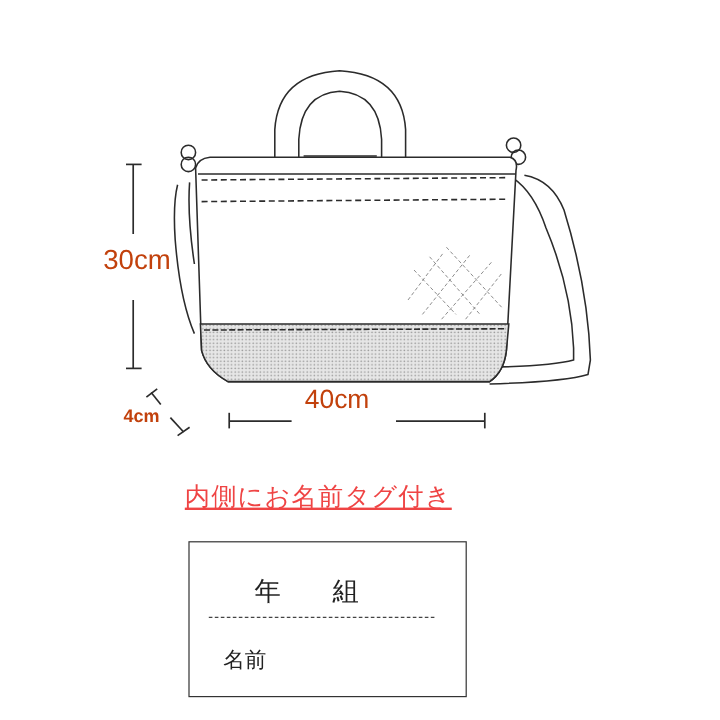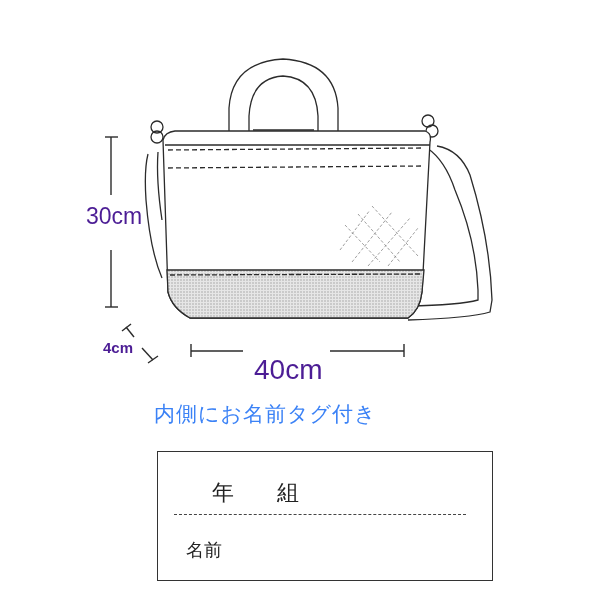--- a/index.html
+++ b/index.html
@@ -1,23 +1,23 @@
 <!DOCTYPE html>
 <html><head>
 <meta charset="utf-8">
 <style>
   html,body{margin:0;padding:0;background:#fff;}
   body{width:600px;height:600px;position:relative;overflow:hidden;font-family:"DejaVu Sans",sans-serif;color:#222;}
   svg.bag{position:absolute;left:0;top:0;}
-  .dim{position:absolute;font-family:"Liberation Sans",sans-serif;color:#4c1d95;}
+  .dim{position:absolute;font-family:"Liberation Sans",sans-serif;color:#c2410c;}
   .dim-h{left:86px;top:203px;font-size:23px;}
-  .dim-w{left:254px;top:354px;font-size:28px;}
+  .dim-w{left:254px;top:320px;font-size:22px;}
   .dim-d{left:103px;top:339px;font-size:15px;font-weight:bold;}
-  .caption{position:absolute;left:154px;top:400px;font-size:21px;letter-spacing:1px;color:#3b82f6;}
-  .tag{position:absolute;left:157px;top:451px;width:336px;height:130px;border:1.5px solid #333;box-sizing:border-box;text-align:center;}
+  .caption{position:absolute;left:154px;top:400px;font-size:21px;letter-spacing:1px;color:#ef4444;text-decoration:underline;}
+  .tag{position:absolute;left:157px;top:451px;width:232px;height:130px;border:1.5px solid #333;box-sizing:border-box;text-align:center;}
   .tag-row1{position:absolute;left:54px;top:26px;font-size:22px;}
   .tag-row1 span{margin-right:36px;}
   .tag-dash{position:absolute;left:16px;right:26px;top:62px;border-top:1.5px dashed #444;}
   .tag-row2{position:absolute;left:28px;top:86px;font-size:18px;}
 </style>
 </head>
 <body>
 
 <svg class="bag" width="600" height="600" viewBox="0 0 600 600">
   <defs>

